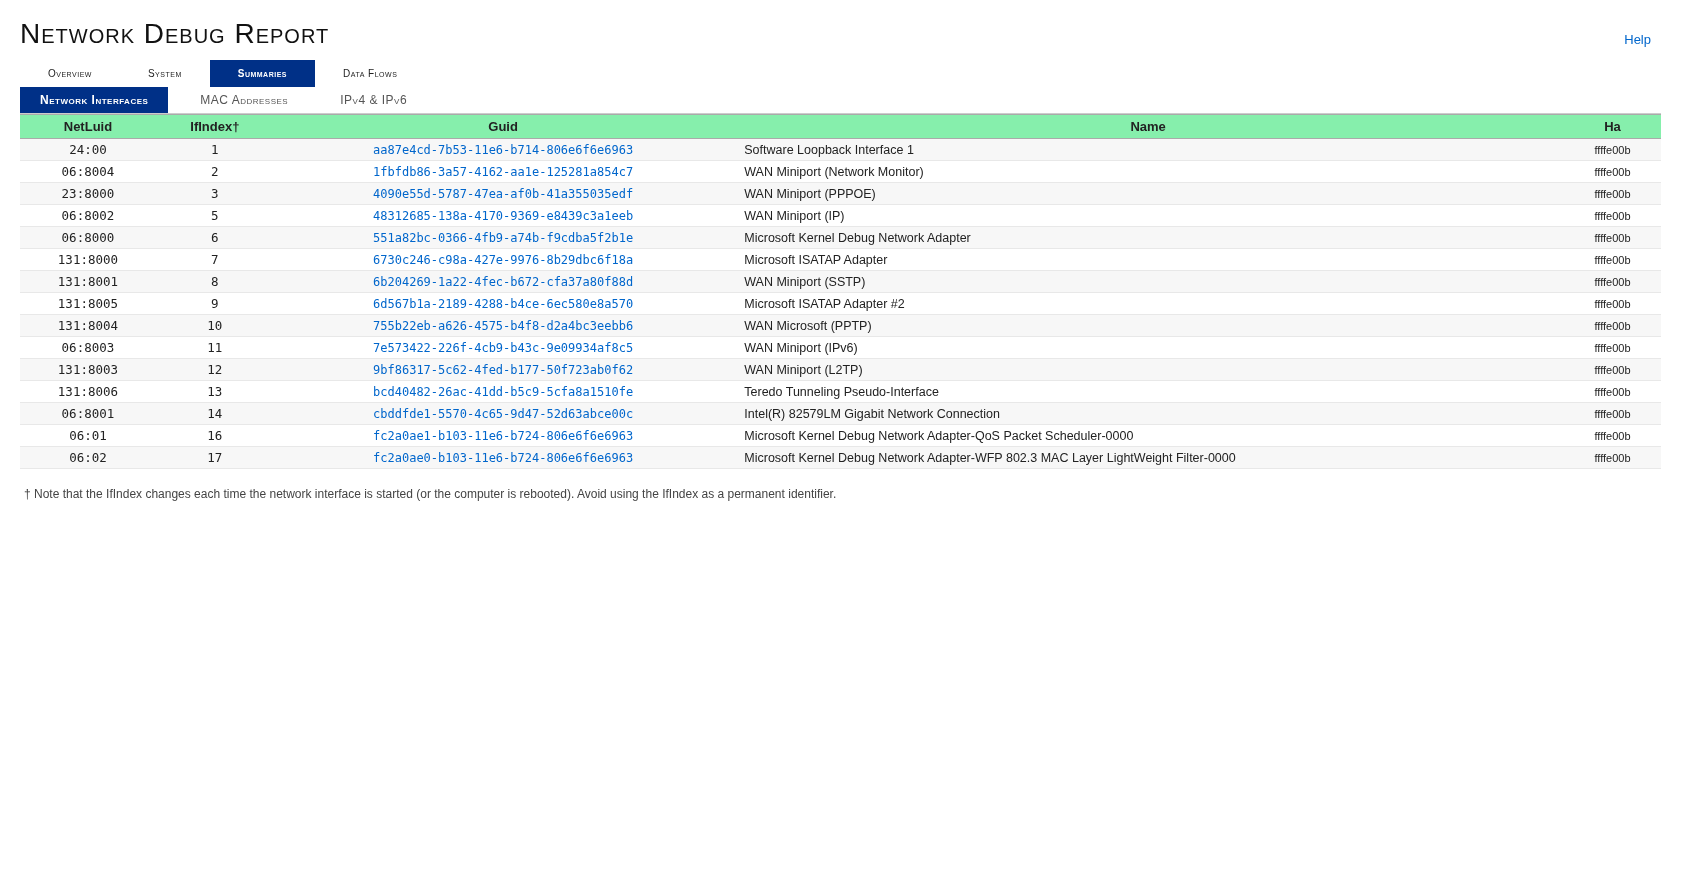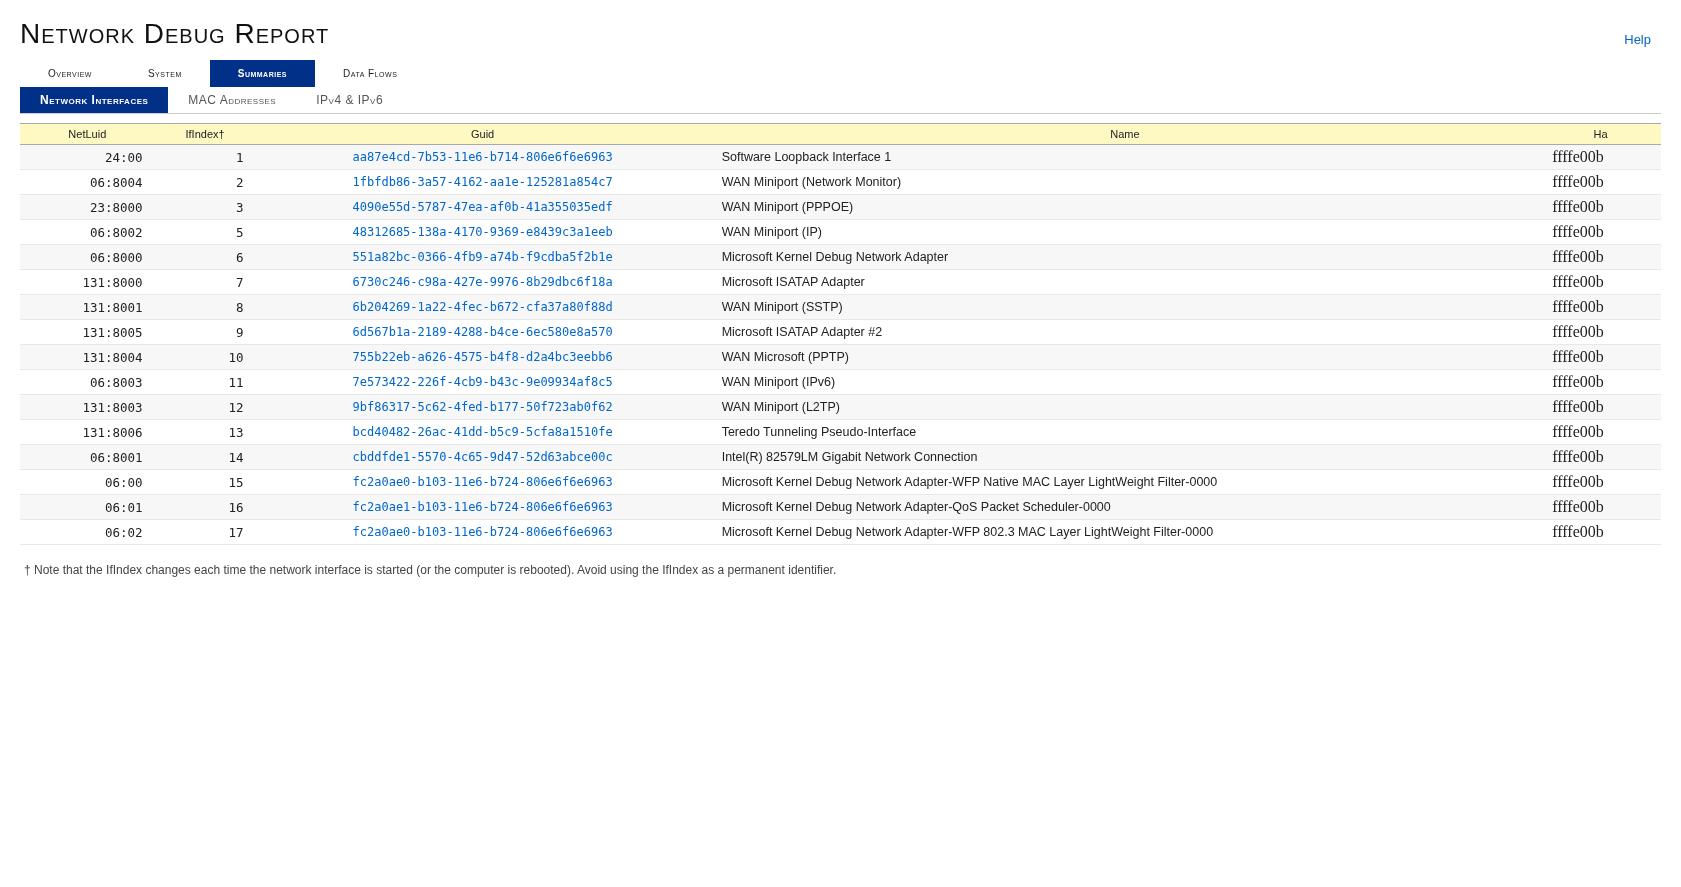--- a/index.html
+++ b/index.html
@@ -55,23 +55,23 @@
       text-decoration: none;
       font-size: 13px;
       align-self: center;
       padding-right: 10px;
     }
     .sub-tabs {
       display: flex;
       align-items: center;
       background: transparent;
       margin-top: 0;
-      gap: 0;
+      gap: 12px;
       border-bottom: 1px solid #ccc;
-      margin-bottom: 9px;
+      margin-bottom: 0;
     }
     .sub-tab {
       padding: 6px 20px;
       font-size: 12px;
       font-variant: small-caps;
       font-weight: 500;
       cursor: pointer;
       color: #555;
       border: none;
       background: transparent;
@@ -89,25 +89,25 @@
     }
     table {
       width: 100%;
       border-collapse: collapse;
       font-size: 12.5px;
     }
     thead tr th {
       border-bottom: 1px solid #aaa;
       border-top: 1px solid #aaa;
       padding: 4px 12px;
-      font-weight: 400;
+      font-weight: 700;
       text-align: center;
       color: #222;
-      background: #fef9c3;
-      font-size: 11px;
+      background: #86efac;
+      font-size: 13px;
     }
     tbody tr td {
       padding: 3px 12px;
       color: #222;
       text-align: center;
       border-bottom: 1px solid #e8e8e8;
       white-space: nowrap;
     }
     tbody tr:nth-child(odd) td {
       background: #f7f7f7;
@@ -115,29 +115,28 @@
     tbody tr:nth-child(even) td {
       background: #fff;
     }
     td.guid-col {
       color: #0066cc;
       font-family: monospace;
       font-size: 12px;
     }
     td.netluid-col, td.ifindex-col {
       font-family: monospace;
-      text-align: right;
     }
     td.name-col {
       text-align: left;
     }
     td.ha-col {
-      text-align: left;
-      font-family: Liberation Serif, serif;
-      font-size: 16px;
+      text-align: center;
+      font-family: Liberation Sans, sans-serif;
+      font-size: 11px;
     }
     th.name-th { text-align: center; }
     .footnote {
       margin-top: 18px;
       font-size: 12px;
       color: #444;
       padding-left: 4px;
     }
     .main-nav-row {
       display: flex;
@@ -265,27 +264,20 @@
             <td class="ha-col">ffffe00b</td>
           </tr>
           <tr>
             <td class="netluid-col">06:8001</td>
             <td class="ifindex-col">14</td>
             <td class="guid-col">cbddfde1-5570-4c65-9d47-52d63abce00c</td>
             <td class="name-col">Intel(R) 82579LM Gigabit Network Connection</td>
             <td class="ha-col">ffffe00b</td>
           </tr>
           <tr>
-            <td class="netluid-col">06:00</td>
-            <td class="ifindex-col">15</td>
-            <td class="guid-col">fc2a0ae0-b103-11e6-b724-806e6f6e6963</td>
-            <td class="name-col">Microsoft Kernel Debug Network Adapter-WFP Native MAC Layer LightWeight Filter-0000</td>
-            <td class="ha-col">ffffe00b</td>
-          </tr>
-          <tr>
             <td class="netluid-col">06:01</td>
             <td class="ifindex-col">16</td>
             <td class="guid-col">fc2a0ae1-b103-11e6-b724-806e6f6e6963</td>
             <td class="name-col">Microsoft Kernel Debug Network Adapter-QoS Packet Scheduler-0000</td>
             <td class="ha-col">ffffe00b</td>
           </tr>
           <tr>
             <td class="netluid-col">06:02</td>
             <td class="ifindex-col">17</td>
             <td class="guid-col">fc2a0ae0-b103-11e6-b724-806e6f6e6963</td>

